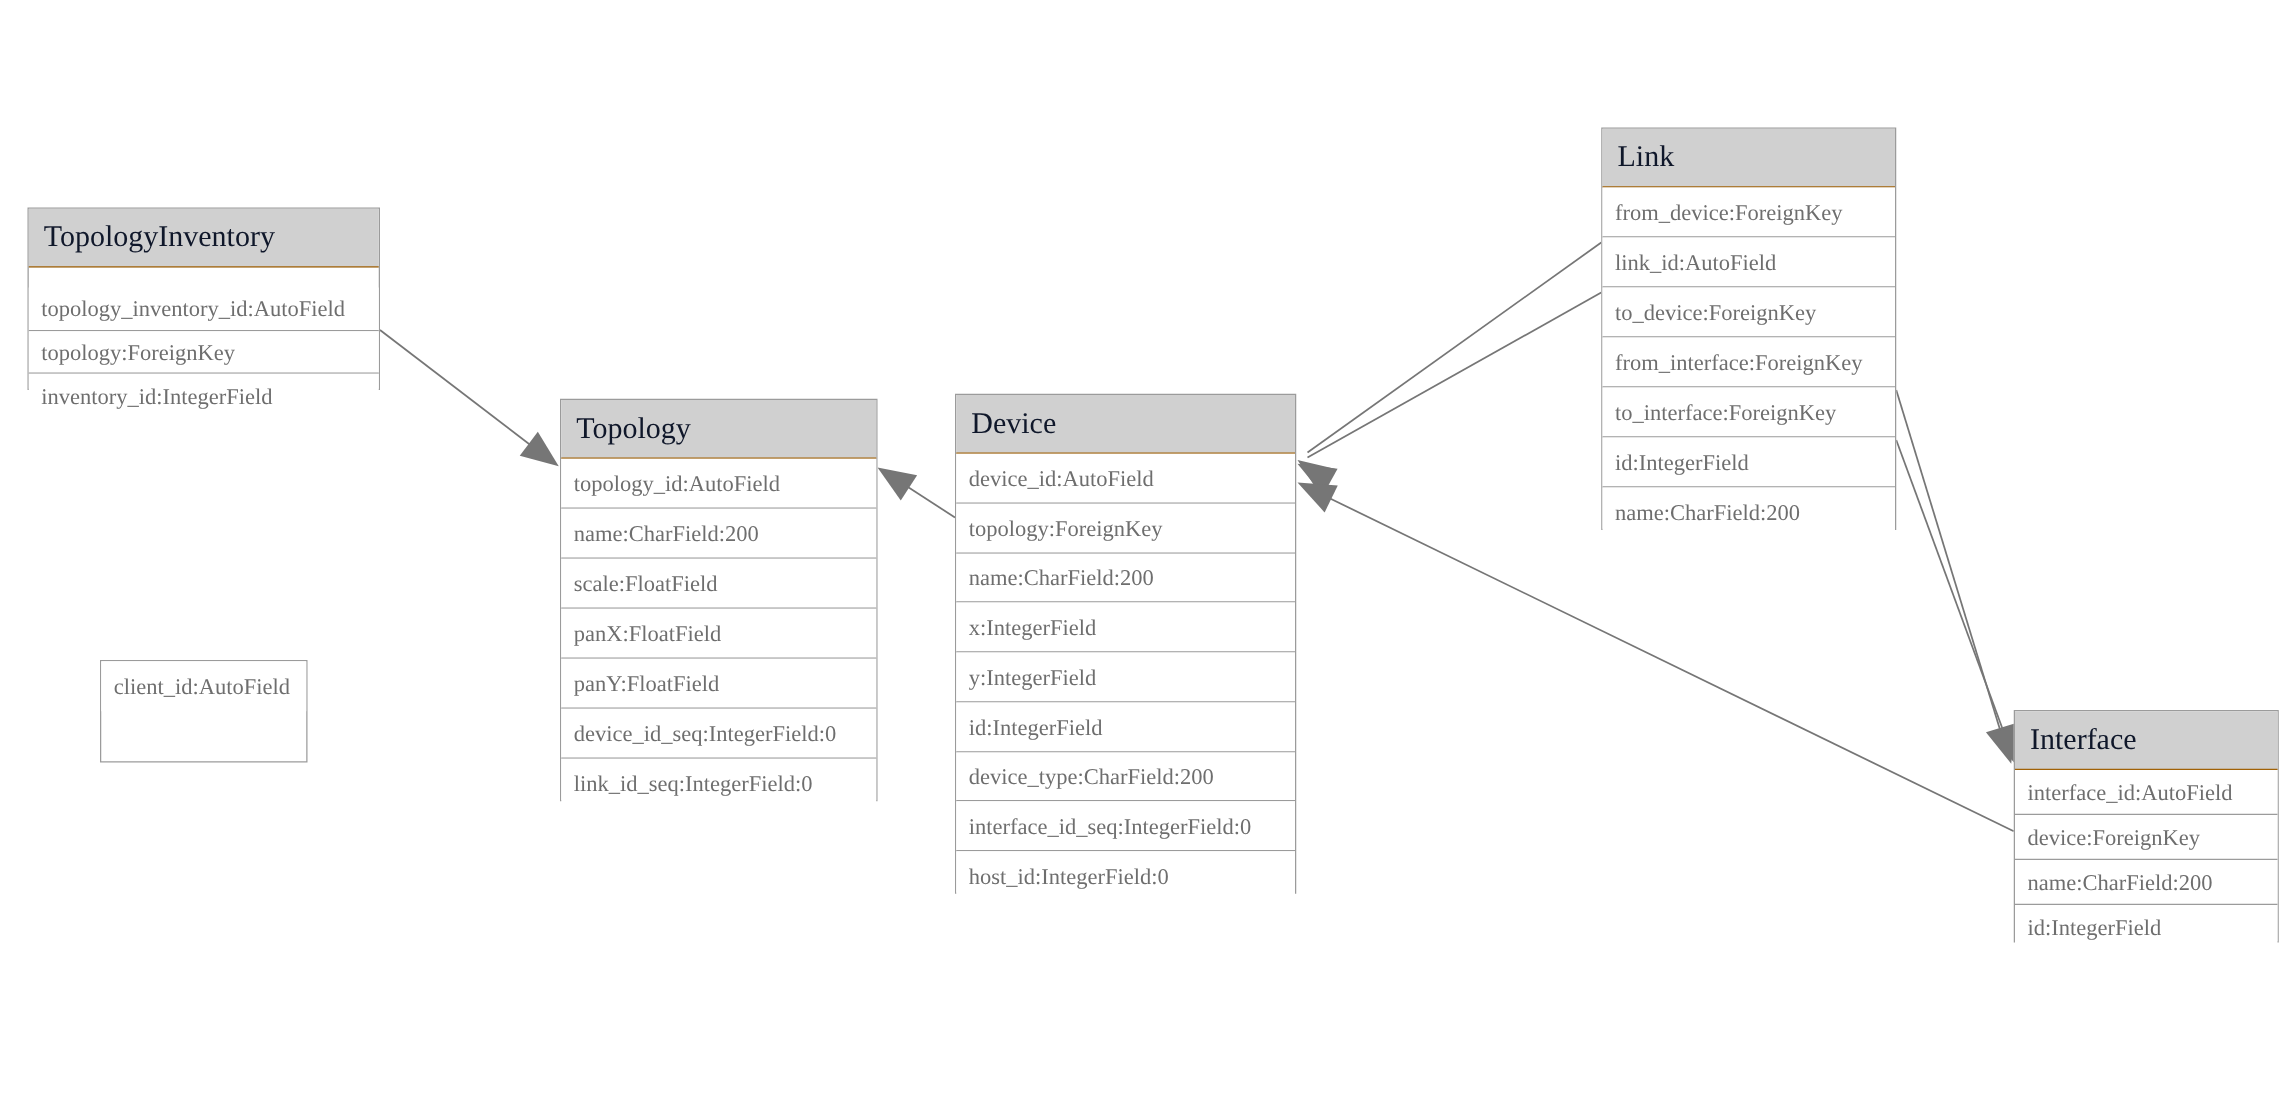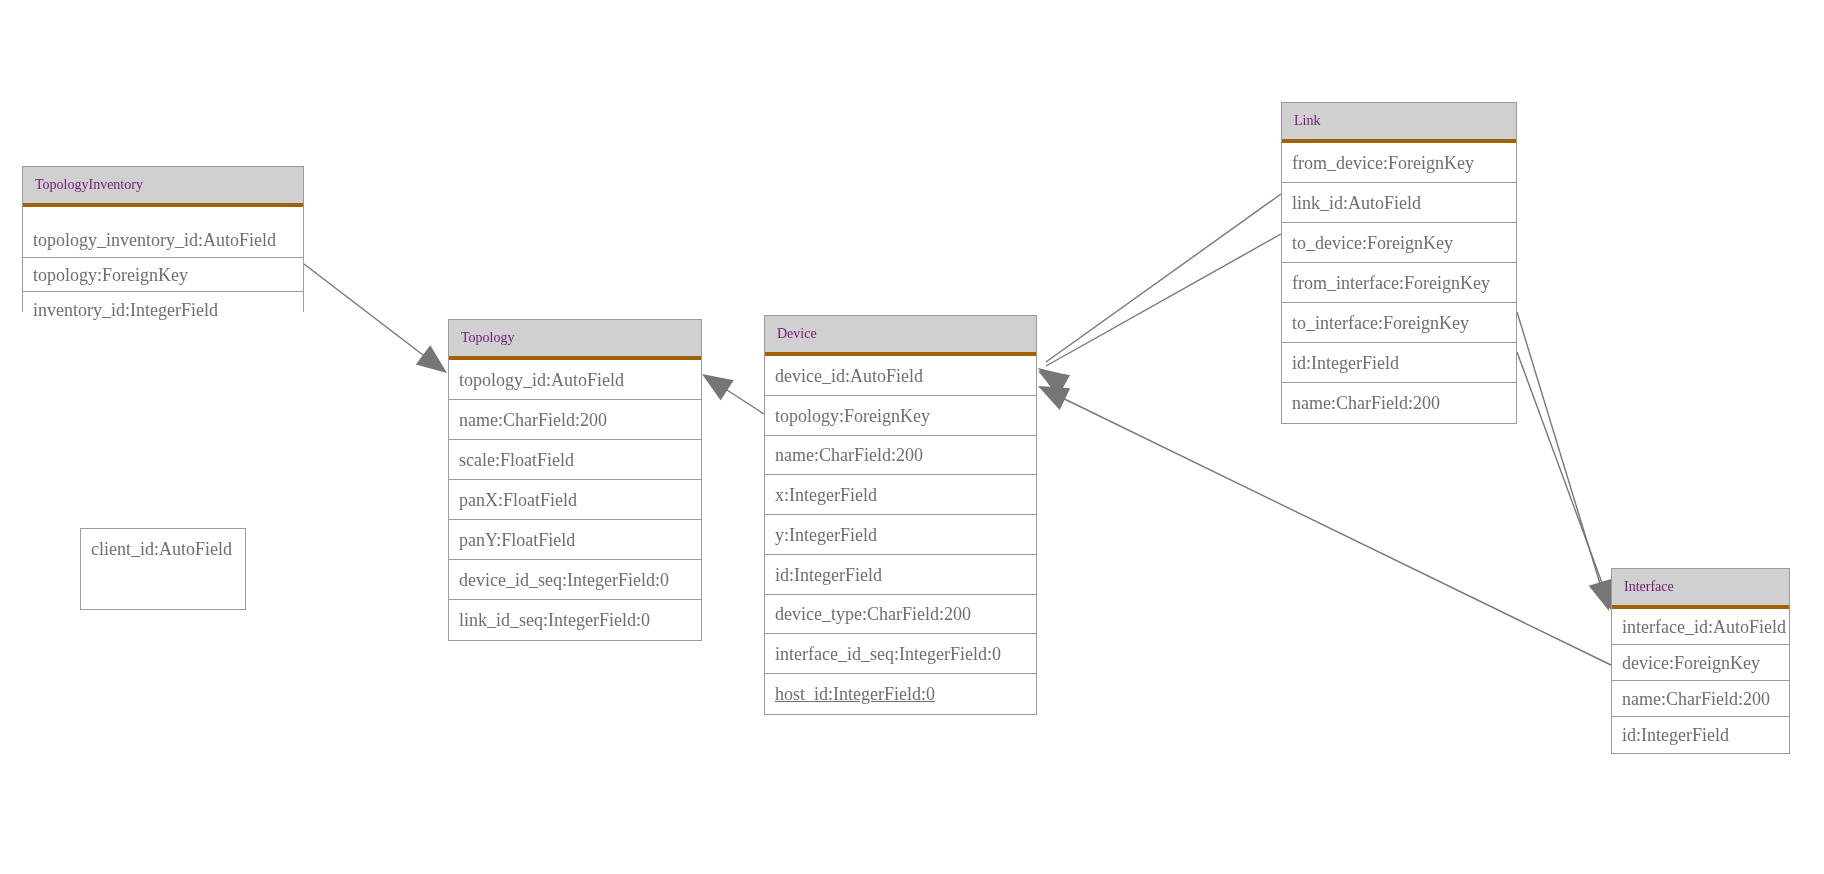--- a/index.html
+++ b/index.html
@@ -30,23 +30,23 @@
   .entity {
     position: absolute;
     box-sizing: border-box;
     border: 1px solid #9b9b9b;
     background: #ffffff;
     z-index: 2;
   }
   .entity-header {
     box-sizing: border-box;
     background: #d0d0d0;
-    border-bottom: 4px solid #a16207;
-    color: #701a75;
-    font-size: 14px;
+    border-bottom: 1px solid #a16207;
+    color: #0f172a;
+    font-size: 24px;
     line-height: 1;
     padding: 11px 10px 11px 12px;
     white-space: nowrap;
     overflow: hidden;
   }
   .entity-row {
     box-sizing: border-box;
     background: #ffffff;
     border-bottom: 1px solid #9b9b9b;
     color: #6e6e6e;
@@ -116,32 +116,32 @@
     <div class="entity" style="left: 764px; top: 315px; width: 273px; height: 400px;">
       <div class="entity-header">Device</div>
       <div class="entity-row" style="height: 39.7778px; padding-top: 10.8889px; padding-bottom: 0px;">device_id:AutoField</div>
       <div class="entity-row" style="height: 39.7778px; padding-top: 10.8889px; padding-bottom: 0px;">topology:ForeignKey</div>
       <div class="entity-row" style="height: 39.7778px; padding-top: 10.8889px; padding-bottom: 0px;">name:CharField:200</div>
       <div class="entity-row" style="height: 39.7778px; padding-top: 10.8889px; padding-bottom: 0px;">x:IntegerField</div>
       <div class="entity-row" style="height: 39.7778px; padding-top: 10.8889px; padding-bottom: 0px;">y:IntegerField</div>
       <div class="entity-row" style="height: 39.7778px; padding-top: 10.8889px; padding-bottom: 0px;">id:IntegerField</div>
       <div class="entity-row" style="height: 39.7778px; padding-top: 10.8889px; padding-bottom: 0px;">device_type:CharField:200</div>
       <div class="entity-row" style="height: 39.7778px; padding-top: 10.8889px; padding-bottom: 0px;">interface_id_seq:IntegerField:0</div>
-      <div class="entity-row" style="height: 39.7778px; padding-top: 10.8889px; padding-bottom: 0px; text-decoration: underline;">host_id:IntegerField:0</div>
+      <div class="entity-row" style="height: 39.7778px; padding-top: 10.8889px; padding-bottom: 0px;">host_id:IntegerField:0</div>
     </div>
     <div class="entity" style="left: 1281px; top: 102px; width: 236px; height: 322px;">
       <div class="entity-header">Link</div>
       <div class="entity-row" style="height: 40px; padding-top: 11px; padding-bottom: 0px;">from_device:ForeignKey</div>
       <div class="entity-row" style="height: 40px; padding-top: 11px; padding-bottom: 0px;">link_id:AutoField</div>
       <div class="entity-row" style="height: 40px; padding-top: 11px; padding-bottom: 0px;">to_device:ForeignKey</div>
       <div class="entity-row" style="height: 40px; padding-top: 11px; padding-bottom: 0px;">from_interface:ForeignKey</div>
       <div class="entity-row" style="height: 40px; padding-top: 11px; padding-bottom: 0px;">to_interface:ForeignKey</div>
       <div class="entity-row" style="height: 40px; padding-top: 11px; padding-bottom: 0px;">id:IntegerField</div>
       <div class="entity-row" style="height: 40px; padding-top: 11px; padding-bottom: 0px;">name:CharField:200</div>
     </div>
-    <div class="entity" style="left: 1611px; top: 568px; width: 179px; height: 186px;">
+    <div class="entity" style="left: 1611px; top: 568px; width: 212px; height: 186px;">
       <div class="entity-header">Interface</div>
       <div class="entity-row" style="height: 36px; padding-top: 9px; padding-bottom: 0px;">interface_id:AutoField</div>
       <div class="entity-row" style="height: 36px; padding-top: 9px; padding-bottom: 0px;">device:ForeignKey</div>
       <div class="entity-row" style="height: 36px; padding-top: 9px; padding-bottom: 0px;">name:CharField:200</div>
       <div class="entity-row" style="height: 36px; padding-top: 9px; padding-bottom: 0px;">id:IntegerField</div>
     </div>
   </div>
 
 </body></html>

